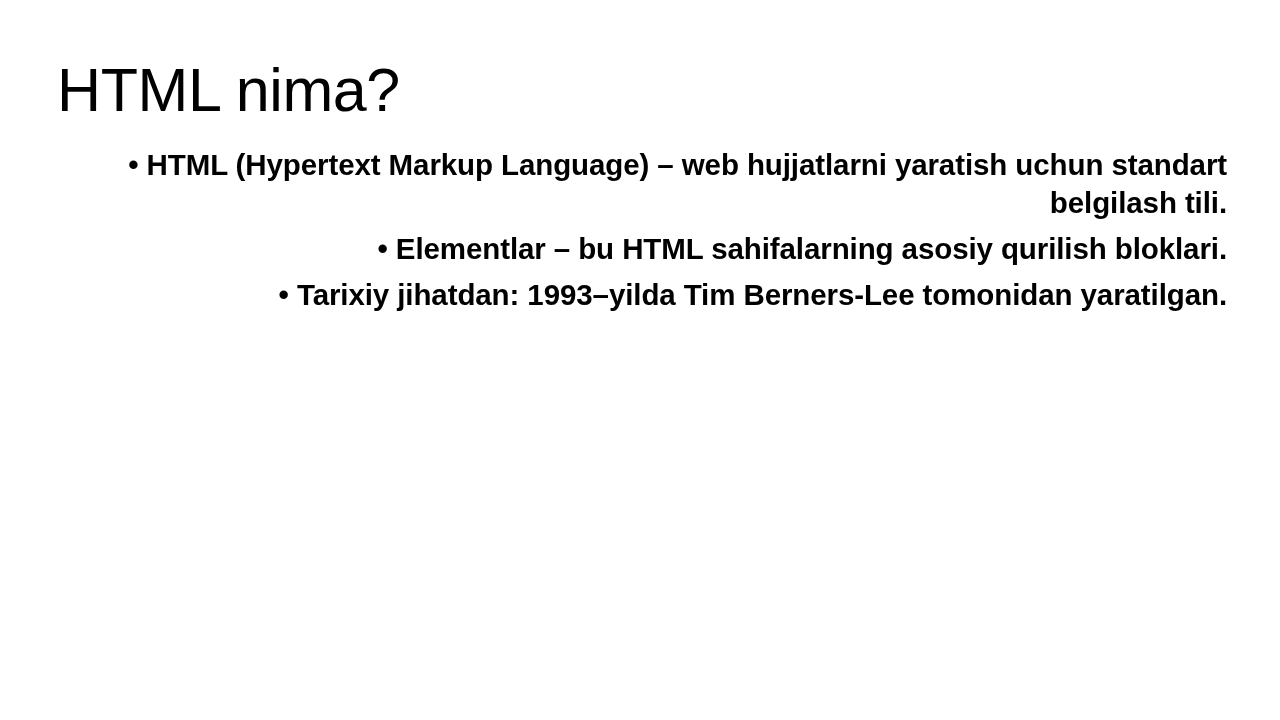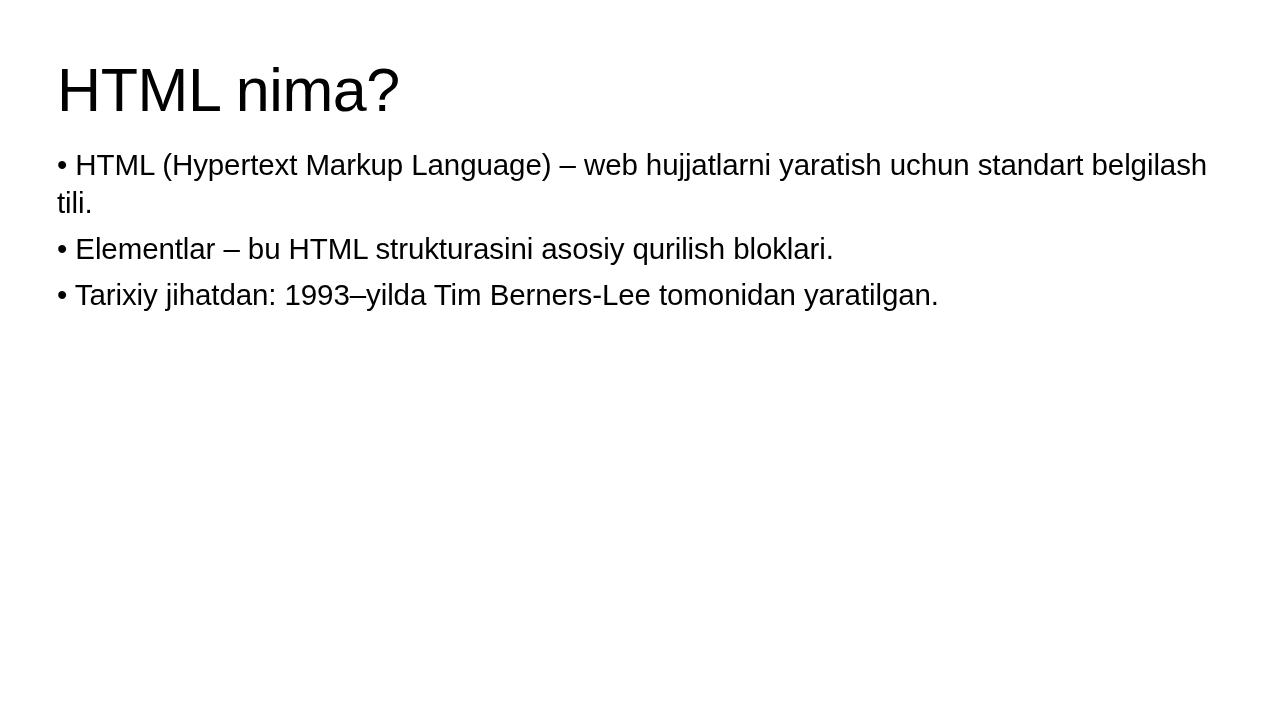--- a/index.html
+++ b/index.html
@@ -40,25 +40,26 @@
     position: absolute;
     left: 57px;
     top: 146px;
     width: 1170px;
   }
 
   .bullet-item {
     display: block;
     font-size: 29.5px;
     line-height: 38px;
-    font-weight: 400;
+    font-weight: 700;
     color: #000000;
     letter-spacing: -0.1px;
     margin: 0 0 8px 0;
     text-indent: 0;
+    text-align: right;
   }
 
   .bullet-item:last-child {
     margin-bottom: 16px;
   }
 
   .bullet-mark {
     display: inline;
     font-size: 29.5px;
     line-height: 38px;
@@ -75,19 +76,19 @@
 <div class="slide">
 
   <div class="slide-title">HTML nima?</div>
 
   <div class="body-block">
 
     <p class="bullet-item"><span class="bullet-mark">• </span><span class="bullet-text">HTML (Hypertext Markup Language) – web hujjatlarni yaratish uchun standart belgilash tili.</span></p>
 
 
 
-    <p class="bullet-item"><span class="bullet-mark">• </span><span class="bullet-text">Elementlar – bu HTML strukturasini asosiy qurilish bloklari.</span></p>
+    <p class="bullet-item"><span class="bullet-mark">• </span><span class="bullet-text">Elementlar – bu HTML sahifalarning asosiy qurilish bloklari.</span></p>
 
     <p class="bullet-item"><span class="bullet-mark">• </span><span class="bullet-text">Tarixiy jihatdan: 1993–yilda Tim Berners-Lee tomonidan yaratilgan.</span></p>
 
   </div>
 
 </div>
 
 </body></html>

